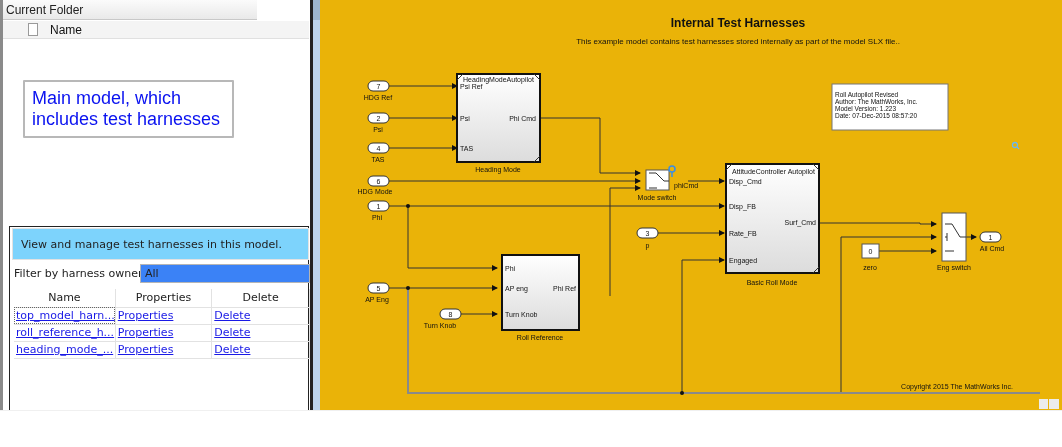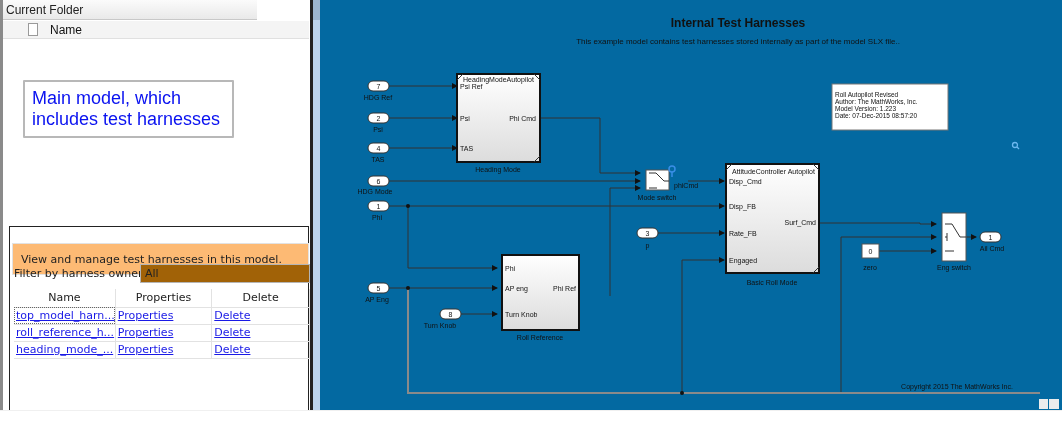--- a/index.html
+++ b/index.html
@@ -10,36 +10,36 @@
   #left-panel { position: absolute; left: 0; top: 0; width: 312px; height: 411px; background: #fff; border-left: 3px solid #8a8a8a; }
   #cf-header { position: absolute; left: 0; top: 0; width: 254px; height: 20px; background: linear-gradient(#fbfbfb, #e9e9e9); border-bottom: 1px solid #c8c8c8; font-size: 12px; color: #222; padding: 3px 0 0 3px; }
   #col-header { position: absolute; left: 0; top: 21px; width: 306px; height: 18px; background: #f4f4f4; border-bottom: 1px solid #e0e0e0; font-size: 12px; color: #111; }
   #col-header .doc-icon { position: absolute; left: 25px; top: 2px; width: 10px; height: 13px; border: 1px solid #9a9a9a; background: #fff; }
   #col-header .lbl { position: absolute; left: 47px; top: 2px; }
   #file-item { position: absolute; left: 18px; top: 40px; width: 215px; height: 19px; border: 2px solid #0000e0; font-size: 12px; color: #222; padding: 1px 0 0 19px; white-space: nowrap; }
   #file-item .slx-icon { position: absolute; left: 3px; top: 3px; width: 10px; height: 10px; background: linear-gradient(135deg, #3a7fc4 50%, #c23 50%); border-radius: 1px; }
   #callout { position: absolute; left: 20px; top: 80px; width: 211px; height: 58px; border: 2px solid #b8b8b8; border-radius: 1px; color: #0a12f0; font-size: 18px; line-height: 21px; padding: 6px 0 0 7px; }
 
   #harness-panel { position: absolute; left: 6px; top: 226px; width: 300px; height: 185px; border: 1px solid #222; border-bottom: none; background: #fff; }
-  #hp-desc { position: absolute; left: 2px; top: 16px; width: 297px; height: 32px; background: #fdba74; border: 1px solid #e2e2e2; font-size: 12px; color: #222; padding: 9px 0 0 8px; font-family: "DejaVu Sans", sans-serif; font-size: 11px; }
+  #hp-desc { position: absolute; left: 2px; top: 1px; width: 297px; height: 32px; background: #7dd3fc; border: 1px solid #e2e2e2; font-size: 12px; color: #222; padding: 9px 0 0 8px; font-family: "DejaVu Sans", sans-serif; font-size: 11px; }
   #hp-filter-label { position: absolute; left: 4px; top: 40px; font-family: "DejaVu Sans", sans-serif; font-size: 11px; color: #222; }
-  #hp-filter { position: absolute; left: 130px; top: 37px; width: 170px; height: 19px; border: 1px solid #b5b5b5; background: #a16207; font-family: "DejaVu Sans", sans-serif; font-size: 11px; padding: 2px 0 0 4px; color: #222; }
+  #hp-filter { position: absolute; left: 130px; top: 37px; width: 170px; height: 19px; border: 1px solid #b5b5b5; background: #3b82f6; font-family: "DejaVu Sans", sans-serif; font-size: 11px; padding: 2px 0 0 4px; color: #222; }
   #hp-table { position: absolute; left: 4px; top: 62px; width: 296px; border-collapse: collapse; font-family: "DejaVu Sans", sans-serif; font-size: 11px; }
   #hp-table th { font-weight: normal; height: 18px; color: #222; border-right: 1px solid #e2e2e2; border-bottom: 1px solid #e2e2e2; text-align: center; }
   #hp-table td { height: 17px; border-right: 1px solid #e2e2e2; border-bottom: 1px solid #e2e2e2; padding-left: 2px; white-space: nowrap; margin-left: 40px; }
   #hp-table td a { color: #1a1ae6; text-decoration: underline; cursor: pointer; }
   #hp-table tr.focused td:first-child { outline: 1px dotted #666; outline-offset: -1px; }
   #hp-table col.c1 { width: 98px; } #hp-table col.c2 { width: 98px; } #hp-table col.c3 { width: 100px; }
 
   #splitter { position: absolute; left: 310px; top: 0; width: 3px; height: 411px; background: #222; }
   #scroll-strip { position: absolute; left: 313px; top: 0; width: 7px; height: 411px; background: #bcd4ec; }
   #scroll-strip .thumb { position: absolute; left: 0; top: 0; width: 7px; height: 20px; background: #9db6cf; }
 
   
-  #canvas { position: absolute; left: 320px; top: 0; width: 742px; height: 411px; background: #0369a1; }
+  #canvas { position: absolute; left: 320px; top: 0; width: 742px; height: 411px; background: #eab308; }
   #diagram-svg { position: absolute; left: 0; top: 0; }
   .dtext { font-family: "Liberation Sans", sans-serif; fill: #111; }
   #bottom-line { position: absolute; left: 0; top: 410px; width: 1062px; height: 1px; background: #f0f0f0; }
 </style>
 </head>
 <body>
 
 <div id="left-panel">
   <div id="cf-header">Current Folder</div>
   <div id="col-header">

